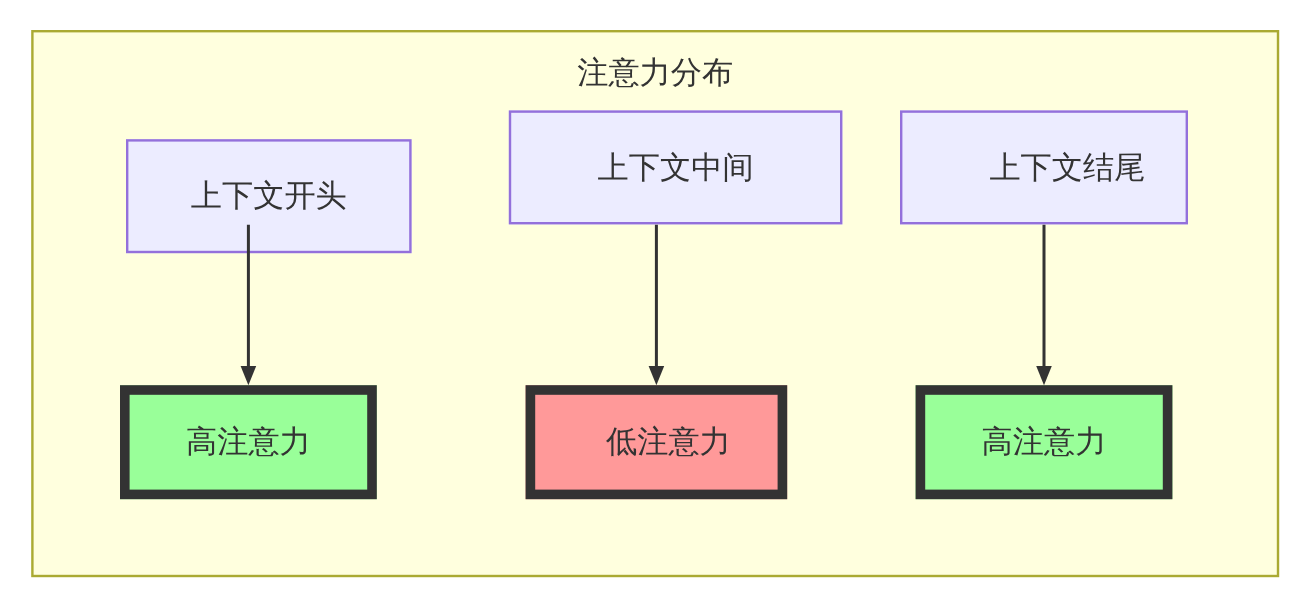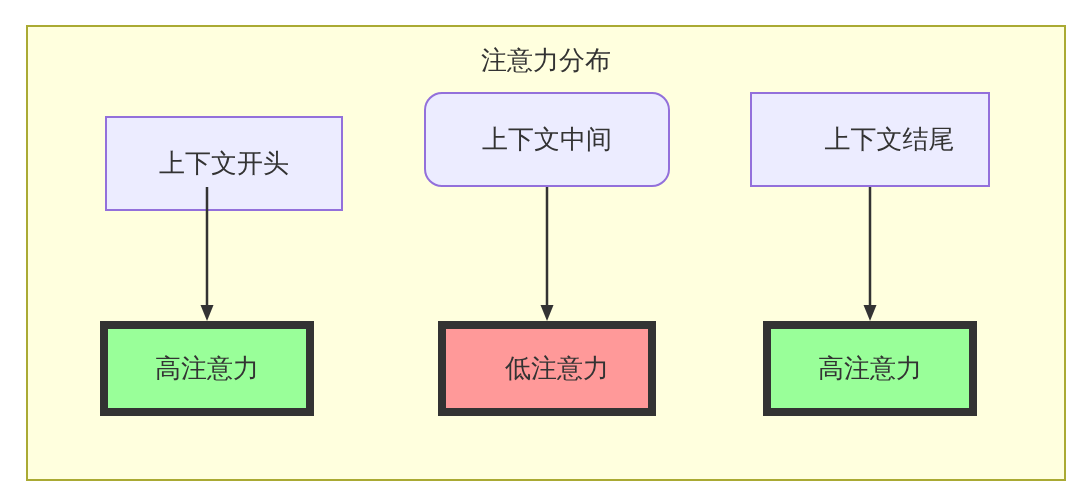--- a/index.html
+++ b/index.html
@@ -53,21 +53,21 @@
     border: 2px solid #9370DB;
     top: 65px;
     height: 95px;
   }
   .node.target {
     border: 8px solid #d946ef;
     top: 294px;
     height: 95px;
   }
   .src-1 { left: 77px;  width: 238px; margin-top: 24px; }
-  .src-2 { left: 396px; width: 246px; border-radius: 18px; }
+  .src-2 { left: 396px; width: 278px; }
   .src-3 { left: 722px; width: 240px; }
   .tgt-1 { left: 72px;  width: 214px; background: #99ff99; }
   .tgt-2 { left: 410px; width: 218px; background: #ff9999; }
   .tgt-3 { left: 735px; width: 214px; background: #99ff99; }
   .edge {
     position: absolute;
     top: 160px;
     width: 20px;
     height: 134px;
   }

